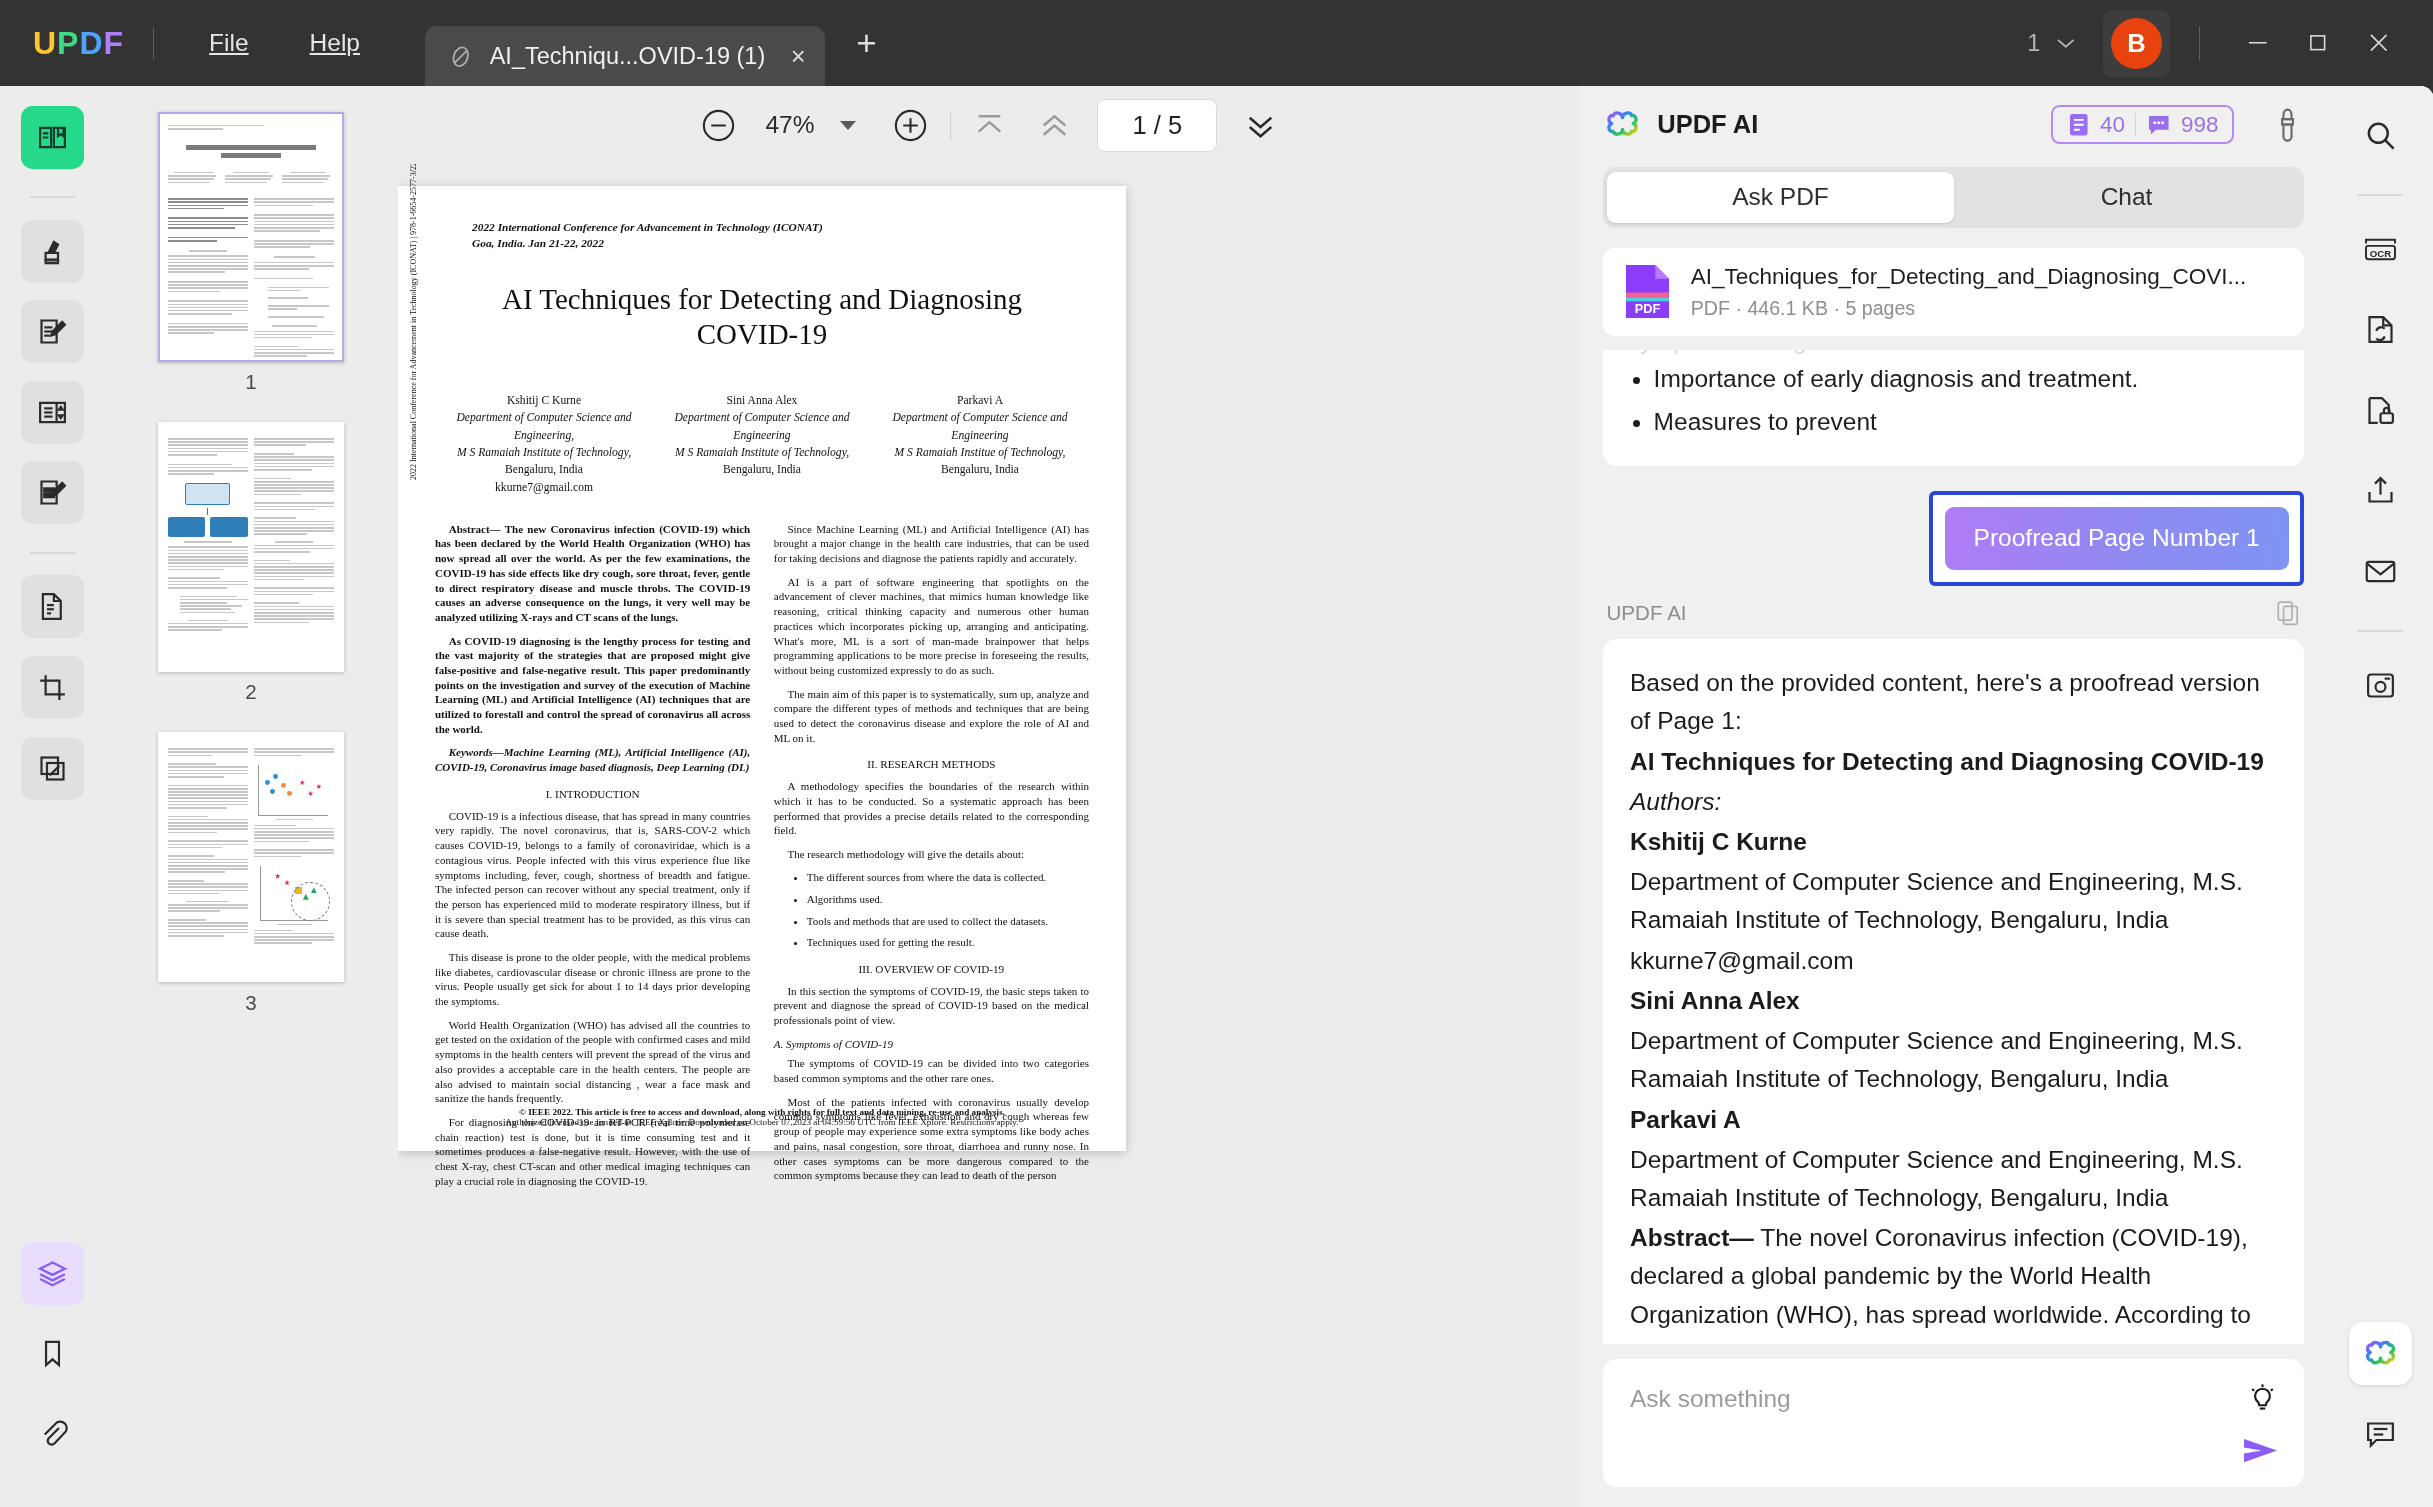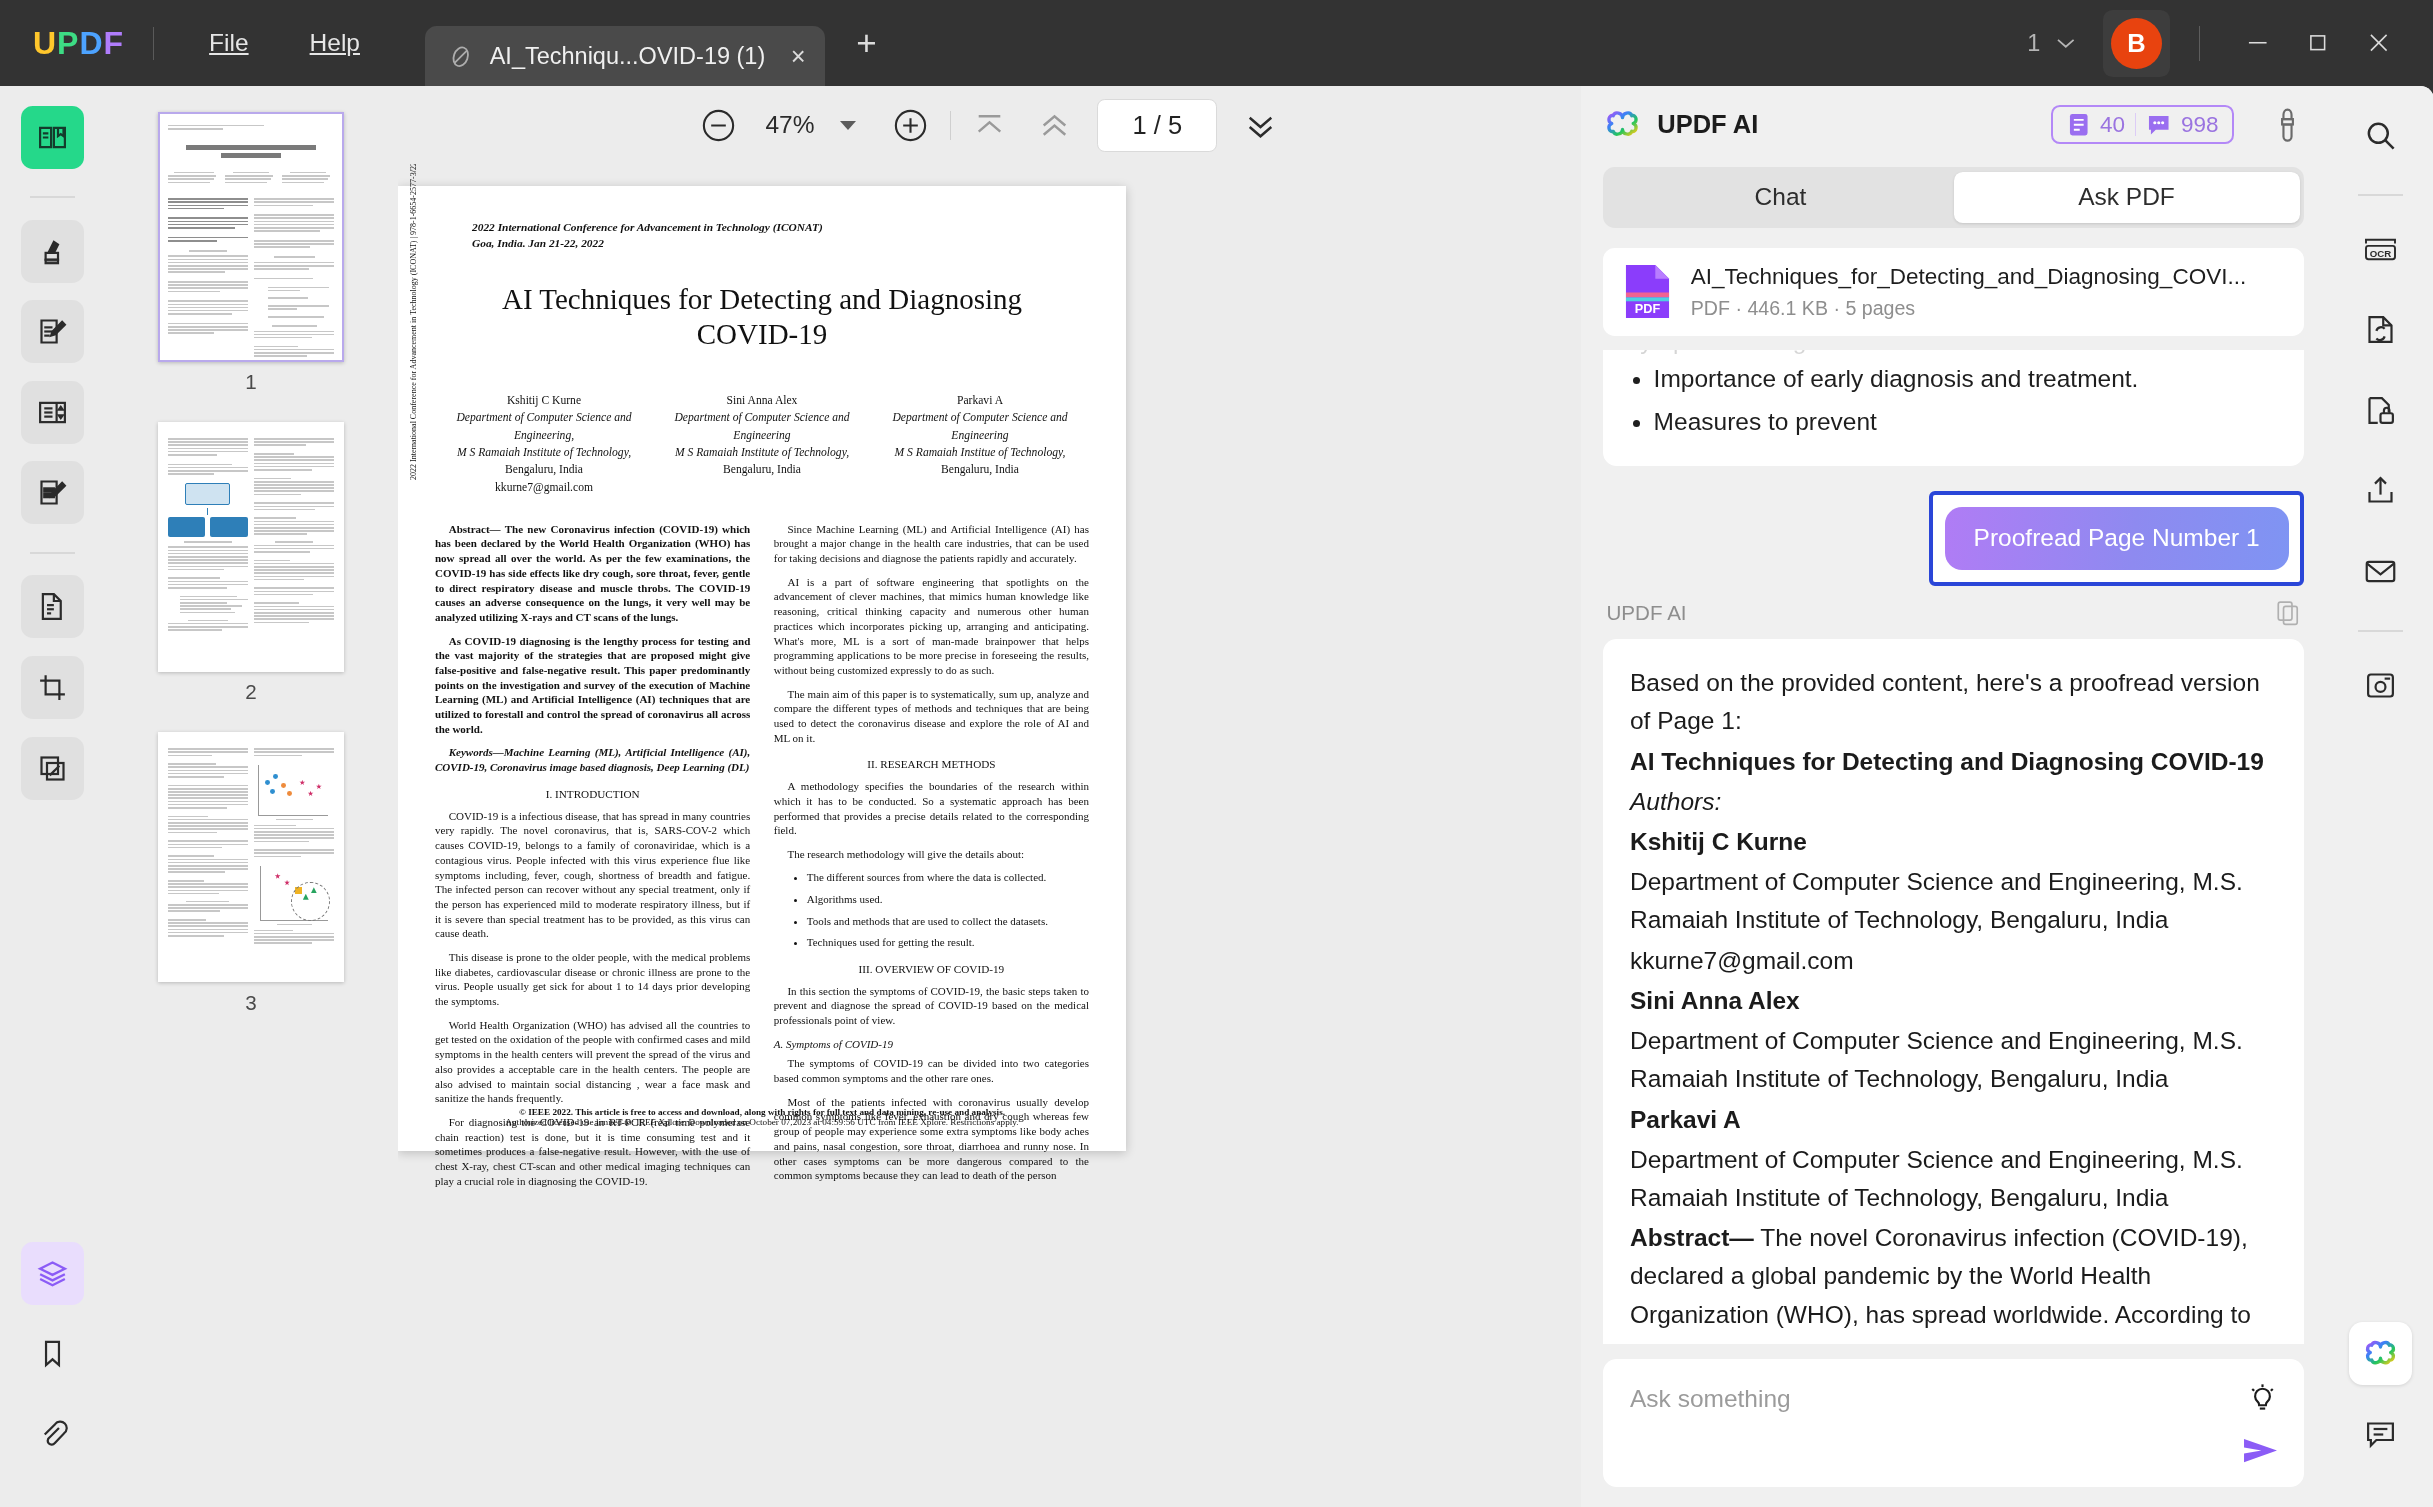--- a/index.html
+++ b/index.html
@@ -135,21 +135,21 @@
   .chat { flex:1 1 auto; margin:13.7px 21.6px 0; overflow:hidden; position:relative; }
   .bubble-ai { background:#fff; border-radius:13.7px; padding:19.6px 25.5px; font-size:24.5px; line-height:1.52; color:#1e1e1e; }
   .bubble-ai.clip-top { border-radius:0 0 13.7px 13.7px; margin-top:-47px; }
   .bubble-ai ul { margin-left:25.5px; }
   .bubble-ai li { margin-bottom:5.9px; }
   .fade-row { opacity:.18; }
   .user-row { display:flex; justify-content:flex-end; margin-top:25.5px; }
   .hl-frame { border:4.9px solid #2a46d8; border-radius:5.9px; padding:11.8px; background:#fff; }
   .bubble-user {
     background:linear-gradient(95deg,#b07cf5 0%,#8e8af0 55%,#7f94f3 100%);
-    color:#fff; font-size:24.5px; border-radius:17px; padding:17.6px 29px; white-space:nowrap;
+    color:#fff; font-size:24.5px; border-radius:9px; padding:17.6px 29px; white-space:nowrap;
   }
   .ai-label-row { display:flex; align-items:center; justify-content:space-between; margin:13.7px 3.9px 11.8px; }
   .ai-label { font-size:20.6px; color:#8e8e8e; }
   .answer { background:#fff; border-radius:13.7px; padding:25.5px 27.4px 7.8px; font-size:24.5px; line-height:1.56; color:#1b1b1b; }
   .answer .b { font-weight:bold; }
   .answer .i { font-style:italic; }
   .answer p { margin-bottom:2px; }
 
   .composer { margin:15.7px 21.6px 19.6px; background:#fff; border-radius:13.7px; height:131px; position:relative; padding:25.5px 27.4px; }
   .composer .ph { font-size:24.5px; color:#9b9b9b; }
@@ -794,22 +794,22 @@
         <span class="brush">
           <svg width="33" height="35" viewBox="0 0 24 26" fill="none" stroke="#6b6b6b" stroke-width="1.6">
             <path d="M12 2c2 0 3 2 3 4v3H9V6c0-2 1-4 3-4z"></path>
               <rect x="8" y="9" width="8" height="4"></rect>
               <path d="M9 13h6v9a3 3 0 01-6 0z"></path>
           </svg>
         </span>
       </div>
 
       <div class="tabs">
+        <div class="tab active">Ask PDF</div>
         <div class="tab">Chat</div>
-        <div class="tab active">Ask PDF</div>
       </div>
 
       <div class="filecard">
         <span class="pdficon">
           <svg width="47" height="57" viewBox="0 0 48 58">
             <path d="M2 2h30l14 14v40H2z" fill="#8b3dfb"></path>
             <path d="M32 2l14 14H32z" fill="#b87cff"></path>
             <rect x="2" y="30" width="44" height="5" fill="#f06292"></rect>
             <rect x="2" y="35" width="44" height="4" fill="#4dd0e1"></rect>
             <text x="24" y="51" font-family="Liberation Sans" font-size="13" font-weight="bold" fill="#ffffff" text-anchor="middle">PDF</text>

